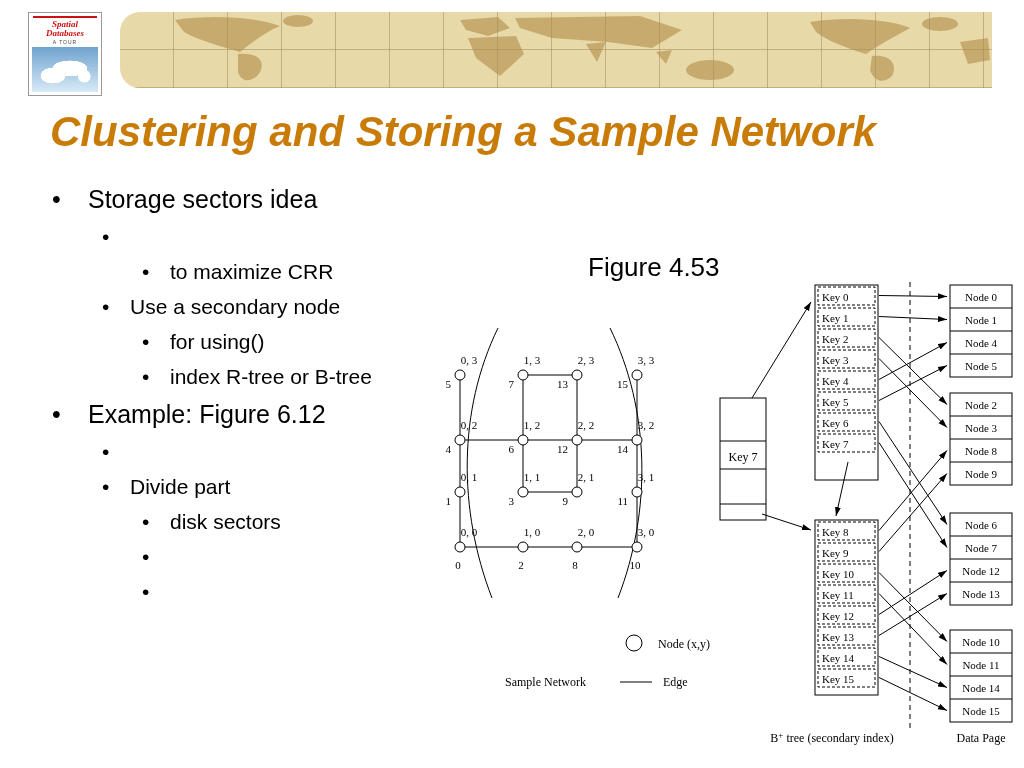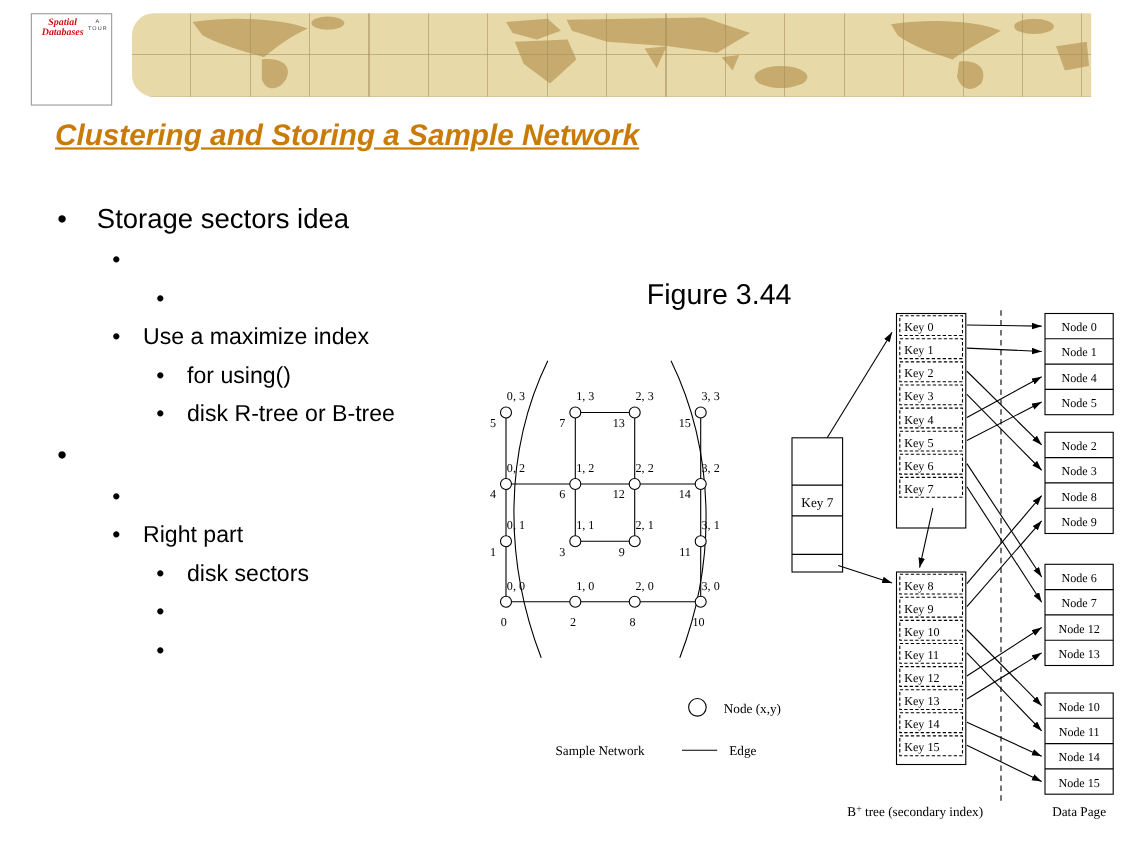--- a/index.html
+++ b/index.html
@@ -16,40 +16,40 @@
   }
   .map-strip svg { position:absolute; inset:0; }
   .map-grid {
     position:absolute; inset:0;
     background:
       repeating-linear-gradient(to right, transparent 0 53px, rgba(163,140,88,.55) 53px 54px),
       repeating-linear-gradient(to bottom, transparent 0 37px, rgba(163,140,88,.55) 37px 38px);
   }
   .cover {
     position:absolute; left:28px; top:12px; width:74px; height:84px;
-    background:#fff; border:1px solid #999; padding:3px; display:flex; flex-direction:row;
+    background:#fff; border:1px solid #999; padding:3px; display:flex; flex-direction:column;
   }
   .cover-rule { height:2px; background:#c11; margin:0 1px 2px; }
   .cover-title {
     font-family:"Liberation Serif", serif; font-style:italic; font-weight:bold;
     color:#c11; font-size:9px; line-height:9px; text-align:center;
   }
   .cover-sub { font-size:5px; text-align:center; color:#444; letter-spacing:1px; margin-top:1px; }
   .cover-photo { flex:1; margin-top:2px; background:linear-gradient(#6fa3cf,#d8eaf6); position:relative; overflow:hidden; }
   .cloud {
     position:absolute; left:3px; top:10px; width:60px; height:30px;
     background:
       radial-gradient(closest-side at 30% 62%, #fff 0 68%, transparent 70%),
       radial-gradient(closest-side at 58% 38%, #fff 0 68%, transparent 70%),
       radial-gradient(closest-side at 82% 64%, #fff 0 58%, transparent 60%);
   }
   
   .title {
-    position:absolute; left:50px; top:108px; font-size:27px; font-weight:bold;
-    font-style:italic; color:var(--accent,#c97b08); text-decoration:underline;
+    position:absolute; left:50px; top:108px; font-size:42px; font-weight:bold;
+    font-style:italic; color:var(--accent,#c97b08); 
   }
   
   .bullets { position:absolute; left:0; top:185px; width:445px; }
   .b { display:flex; align-items:baseline; }
   .b .dot { flex:none; }
   .l1 { font-size:25px; padding-left:52px; margin-bottom:11px; }
   .l1 .dot { width:36px; }
   .l2 { font-size:21px; padding-left:102px; margin-bottom:11px; }
   .l2 .dot { width:28px; }
   .l3 { font-size:21px; padding-left:142px; margin-bottom:11px; }
@@ -99,56 +99,58 @@
   <div class="bullets">
     <div class="b l1">
         <span class="dot">•</span>
         <span>Storage sectors idea</span>
       </div>
     <div class="b l2">
         <span class="dot">•</span>
       </div>
     <div class="b l3">
         <span class="dot">•</span>
+        <span>to maximize CRR</span>
       </div>
     <div class="b l2">
         <span class="dot">•</span>
-        <span>Use a maximize index</span>
+        <span>Use a secondary node</span>
       </div>
     <div class="b l3">
         <span class="dot">•</span>
         <span>for using()</span>
       </div>
     <div class="b l3">
         <span class="dot">•</span>
-        <span>disk R-tree or B-tree</span>
+        <span>index R-tree or B-tree</span>
       </div>
     <div class="b l1">
         <span class="dot">•</span>
+        <span>Example: Figure 6.12</span>
       </div>
     <div class="b l2">
         <span class="dot">•</span>
       </div>
     <div class="b l2">
         <span class="dot">•</span>
-        <span>Right part</span>
+        <span>Divide part</span>
       </div>
     <div class="b l3">
         <span class="dot">•</span>
         <span>disk sectors</span>
       </div>
     <div class="b l3">
         <span class="dot">•</span>
       </div>
     <div class="b l3">
         <span class="dot">•</span>
       </div>
   </div>
 
-  <div class="fig-caption">Figure 3.44</div>
+  <div class="fig-caption">Figure 4.53</div>
 
   <svg id="diagram" width="594" height="488" viewBox="0 0 594 488">
       <defs>
         <marker id="arr" markerWidth="10" markerHeight="8" refX="9" refY="3" orient="auto" markerUnits="userSpaceOnUse">
           <path d="M0,0 L9,3 L0,6 Z" fill="#000"></path>
         </marker>
       </defs>
       <line x1="30" y1="95" x2="30" y2="160" stroke="#000" stroke-width="1"></line>
       <line x1="30" y1="160" x2="30" y2="212" stroke="#000" stroke-width="1"></line>
       <line x1="30" y1="212" x2="30" y2="267" stroke="#000" stroke-width="1"></line>

